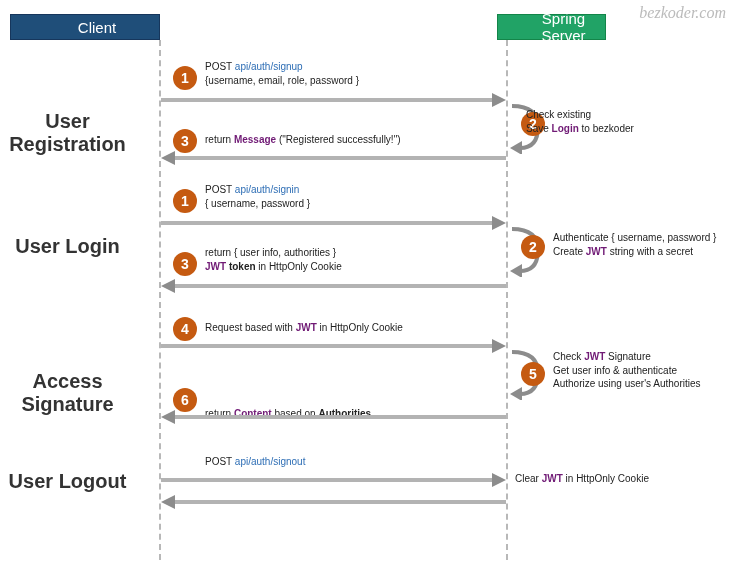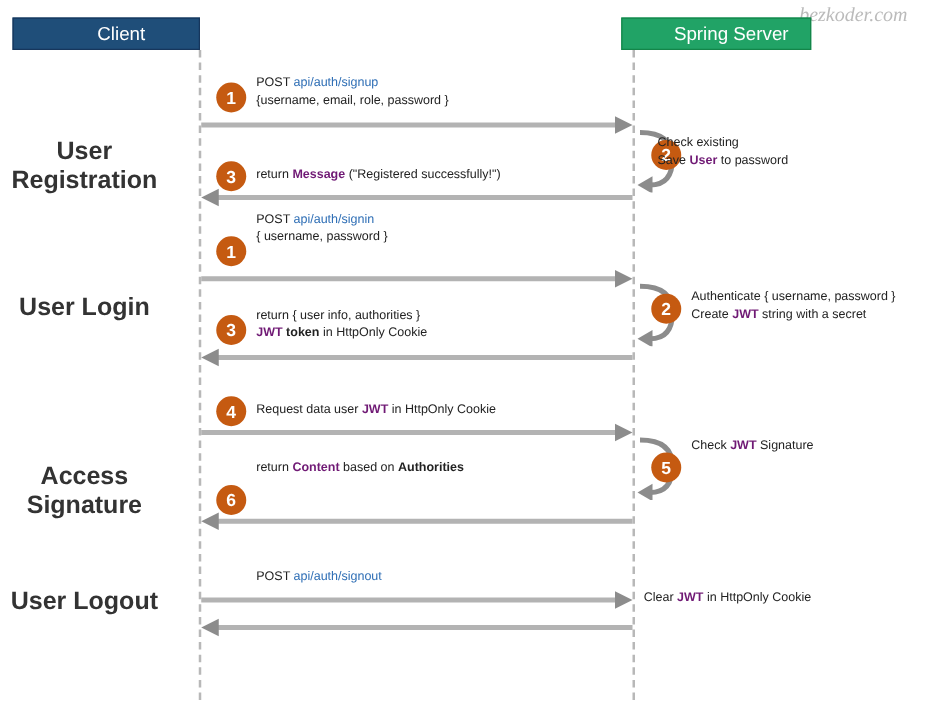--- a/index.html
+++ b/index.html
@@ -1,20 +1,20 @@
 <!DOCTYPE html>
 <html><head>
 <meta charset="utf-8">
 <style>
   * { box-sizing: border-box; margin: 0; padding: 0; }
   body { font-family: "Segoe UI", Arial, sans-serif; background: #fff; width: 750px; height: 570px; position: relative; overflow: hidden; }
   .watermark { position: absolute; top: 4px; right: 24px; font-style: italic; color: #bbb; font-size: 16px; font-family: cursive; margin-left: 15px; }
   .header-box { position: absolute; top: 14px; height: 26px; display: flex; align-items: center; justify-content: center; color: #fff; font-size: 15px; padding-left: 24px; }
   .client-box { left: 10px; width: 150px; background: #1f4e79; border: 1px solid #16365c; }
-  .server-box { left: 497px; width: 152px; background: #21a366; border: 1px solid #138549; }
+  .server-box { left: 497px; width: 109px; background: #21a366; border: 1px solid #138549; text-align: center; }
   .lifeline { position: absolute; top: 40px; width: 0; height: 520px; border-left: 2px dashed #b8b8b8; }
   .lc { left: 159px; }
   .ls { left: 506px; }
   .section-label { position: absolute; left: 0; width: 135px; font-weight: 700; color: #333; font-size: 20px; text-align: center; line-height: 1.15; }
   .arrow { position: absolute; left: 161px; width: 345px; height: 0; }
   .arrow .shaft { position: absolute; top: 0; height: 4px; background: #b3b3b3; }
   .arrow.right .shaft { left: 0; right: 10px; }
   .arrow.left .shaft { left: 10px; right: 0; }
   .arrow .head { position: absolute; top: -5px; width: 0; height: 0; border-top: 7px solid transparent; border-bottom: 7px solid transparent; }
   .arrow.right .head { right: 0; border-left: 14px solid #8c8c8c; }
@@ -50,36 +50,36 @@
 
 <div class="loop" style="top:100px">
   <svg width="34" height="54" viewBox="0 0 34 54">
     <path d="M4 6 Q30 6 30 27 Q30 48 12 48" fill="none" stroke="#8c8c8c" stroke-width="4"></path>
     <polygon points="14,41 14,55 2,48" fill="#8c8c8c"></polygon>
   </svg>
 </div>
 <div class="num" style="top:112px;left:521px">2</div>
 <div class="msg" style="top:108px;left:526px">
   <span>Check existing</span><br>
-  <span>Save </span><span class="green">User</span><span> to password</span>
+  <span>Save </span><span class="green">Login</span><span> to bezkoder</span>
 </div>
 
 <div class="num" style="top:129px;left:173px">3</div>
 <div class="msg" style="top:133px;left:205px">
   <span>return </span><span class="green">Message</span><span> ("Registered successfully!")</span>
 </div>
 <div class="arrow left" style="top:156px">
     <div class="shaft"></div>
     <div class="head"></div>
   </div>
 
 <div class="section-label" style="top:235px">User Login</div>
 
 <div class="num" style="top:189px;left:173px">1</div>
-<div class="msg" style="top:169px;left:205px">
+<div class="msg" style="top:183px;left:205px">
   <span>POST </span><span class="blue">api/auth/signin</span><br>
   <span>{ username, password }</span>
 </div>
 <div class="arrow right" style="top:221px">
     <div class="shaft"></div>
     <div class="head"></div>
   </div>
 
 <div class="loop" style="top:223px">
   <svg width="34" height="54" viewBox="0 0 34 54">
@@ -100,41 +100,42 @@
 </div>
 <div class="arrow left" style="top:284px">
     <div class="shaft"></div>
     <div class="head"></div>
   </div>
 
 <div class="section-label" style="top:370px">Access Signature</div>
 
 <div class="num" style="top:317px;left:173px">4</div>
 <div class="msg" style="top:321px;left:205px">
-  <span>Request data user </span><span class="green">JWT</span><span> in HttpOnly Cookie</span>
+  <span>Request based with </span><span class="green">JWT</span><span> in HttpOnly Cookie</span>
 </div>
 <div class="arrow right" style="top:344px">
     <div class="shaft"></div>
     <div class="head"></div>
   </div>
 
 <div class="loop" style="top:346px">
   <svg width="34" height="54" viewBox="0 0 34 54">
     <path d="M4 6 Q30 6 30 27 Q30 48 12 48" fill="none" stroke="#8c8c8c" stroke-width="4"></path>
     <polygon points="14,41 14,55 2,48" fill="#8c8c8c"></polygon>
   </svg>
 </div>
 <div class="num" style="top:362px;left:521px">5</div>
 <div class="msg" style="top:350px;left:553px">
   <span>Check </span><span class="green">JWT</span><span> Signature</span><br>
-  <br>
+  <span>Get user info &amp; authenticate</span><br>
+  <span>Authorize using user's Authorities</span>
 </div>
 
 <div class="num" style="top:388px;left:173px">6</div>
-<div class="msg" style="top:368px;left:205px">
+<div class="msg" style="top:407px;left:205px">
   <span>return </span><span class="green">Content</span><span> based on </span><b>Authorities</b>
 </div>
 <div class="arrow left" style="top:415px">
     <div class="shaft"></div>
     <div class="head"></div>
   </div>
 
 <div class="section-label" style="top:470px">User Logout</div>
 
 <div class="msg" style="top:455px;left:205px">

